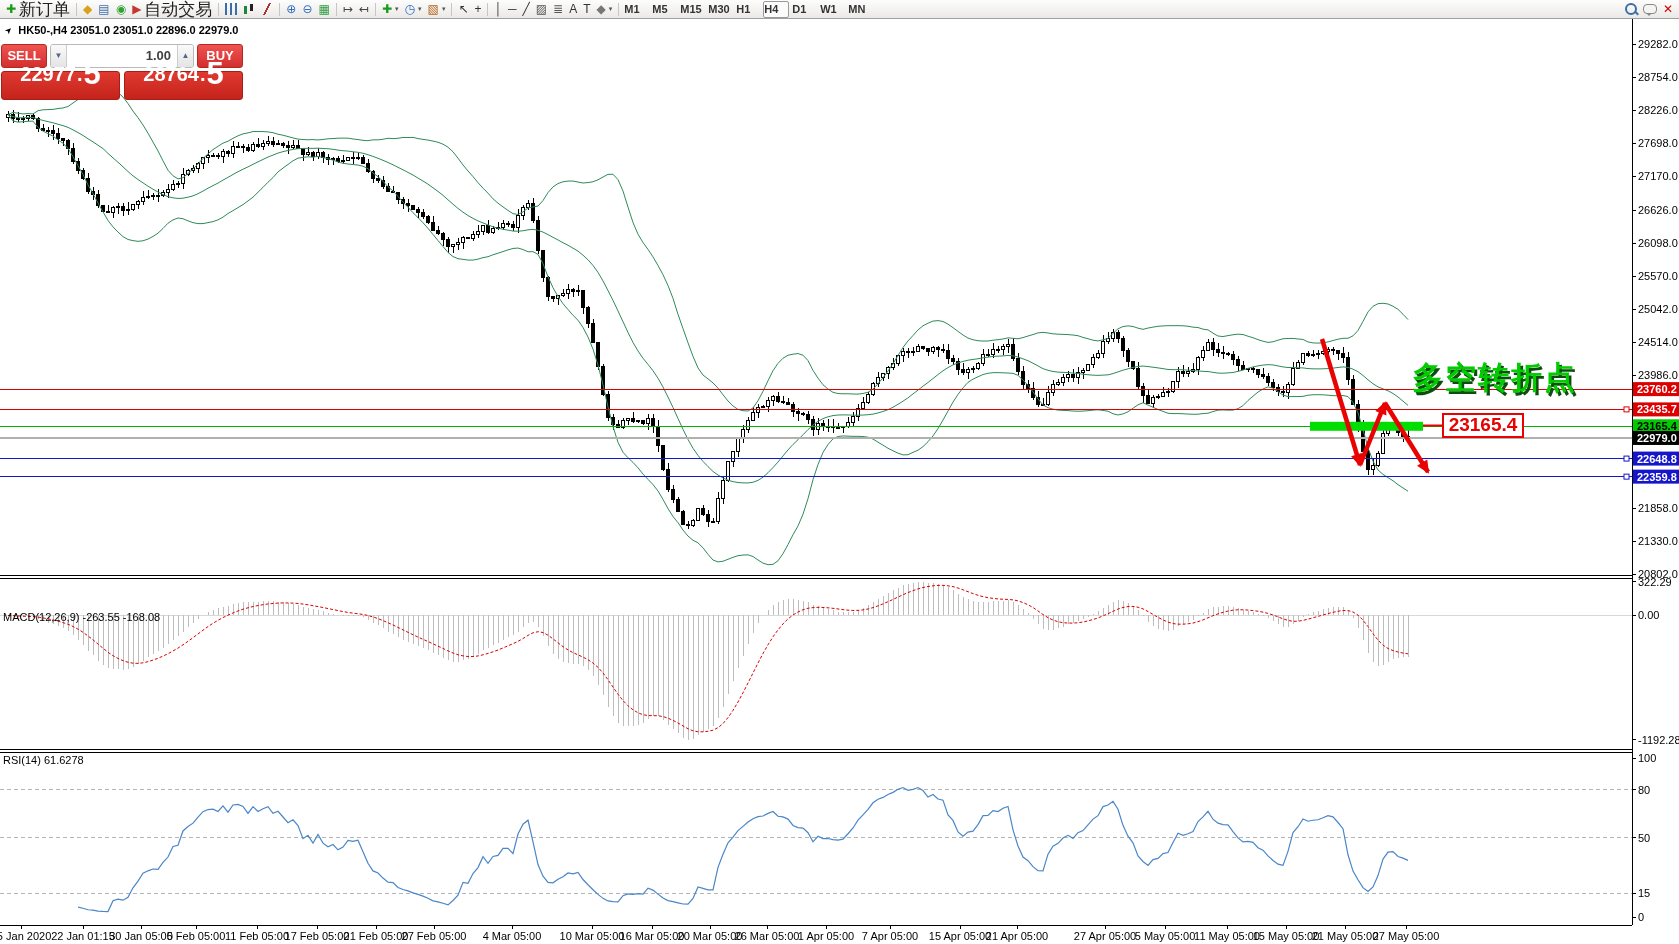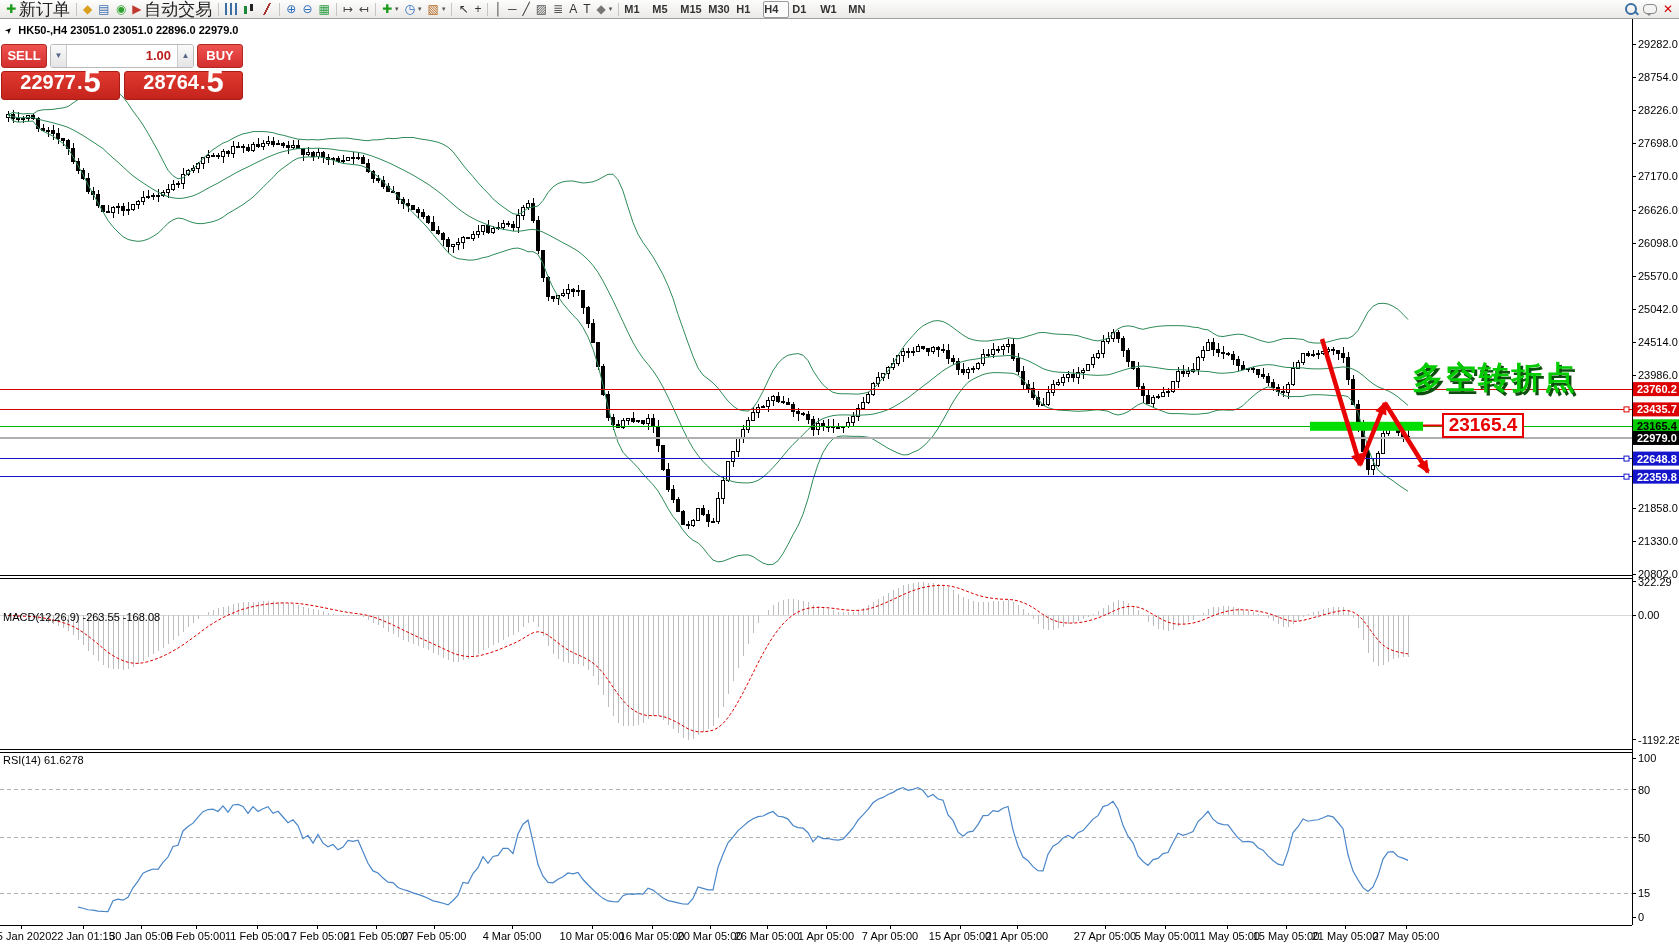--- a/index.html
+++ b/index.html
@@ -28,24 +28,24 @@
   .chart-title .ptr{display:inline-block;transform:rotate(-45deg) scale(.8);margin-right:2px;}
   
   .ock{position:absolute;left:1px;top:44px;width:242px;z-index:5;}
   .ock-row1{display:flex;gap:3px;height:24px;}
   .trade-btn{flex:0 0 44px;background:linear-gradient(#ef5350,#d32f2f);color:#fff;font-weight:bold;font-size:13px;
     border:1px solid #b02a23;border-radius:3px;line-height:22px;text-align:center;cursor:pointer;}
   .vol-box{flex:1;background:#fff;border:1px solid #b9b9b9;border-radius:3px;display:flex;align-items:stretch;overflow:hidden;}
   .vol-spin{width:15px;background:linear-gradient(#fafafa,#e4e4e4);color:#55668a;font-size:8px;text-align:center;line-height:22px;cursor:pointer;}
   .vol-spin.l{border-right:1px solid #ccc;}
   .vol-spin.r{border-left:1px solid #ccc;}
-  .vol-value{flex:1;font-size:13px;font-weight:bold;color:#b91c1c;text-align:right;padding:0 6px;line-height:22px;}
+  .vol-value{flex:1;font-size:13px;font-weight:bold;color:#404040;text-align:right;padding:0 6px;line-height:22px;}
   .ock-row2{display:flex;gap:4px;margin-top:3px;height:29px;}
   .px-panel{flex:1;background:linear-gradient(#e03a31,#c4231b);border:1px solid #a81d16;border-radius:3px;color:#fff;
-    display:flex;align-items:flex-end;justify-content:center;padding-bottom:4px;}
+    display:flex;align-items:flex-end;justify-content:center;padding-bottom:12px;}
   .px-main{font-size:20px;font-weight:bold;line-height:26px;}
   .px-dot{font-size:20px;font-weight:bold;line-height:26px;margin:0 1px;}
   .px-frac{font-size:31px;font-weight:bold;line-height:27px;}
   
   .ind-label{position:absolute;left:3px;z-index:4;font-size:11px;color:#000;white-space:nowrap;}
   #macdLabel{top:611px;}
   #rsiLabel{top:754px;}
   
   #chart{position:absolute;left:0;top:0;z-index:1;}
   svg text{font-family:"Liberation Sans","DejaVu Sans",sans-serif;}

